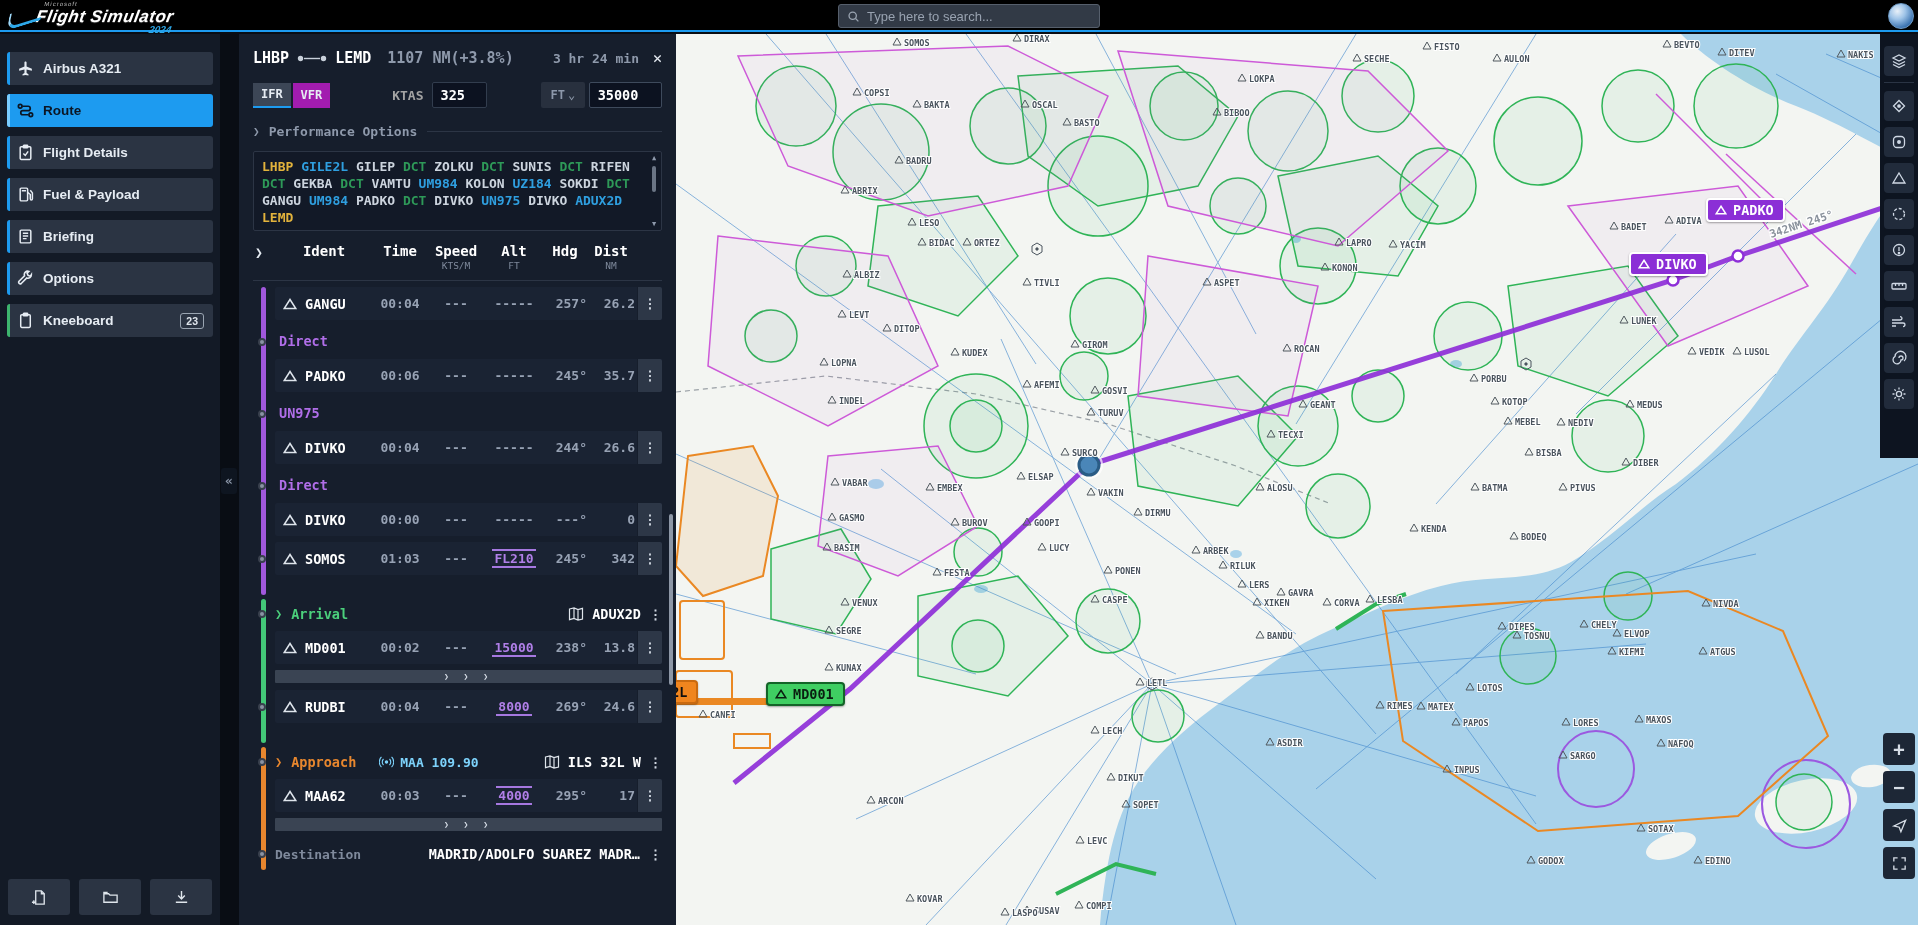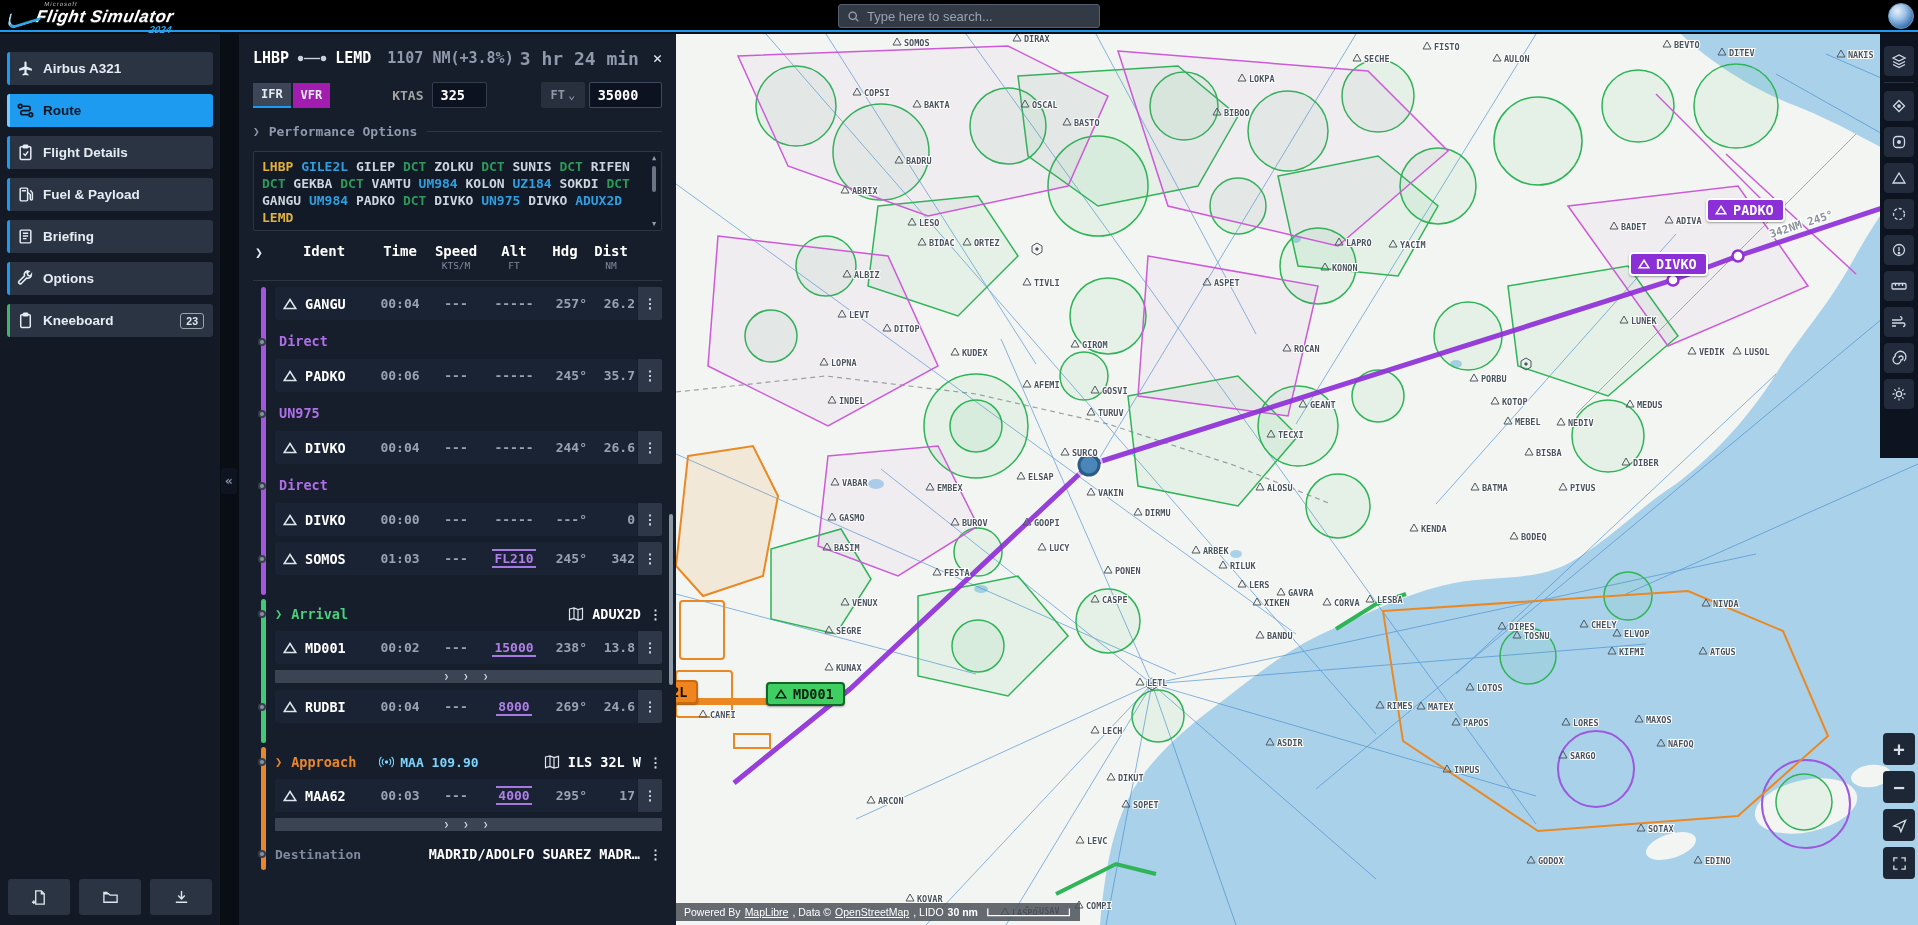--- a/index.html
+++ b/index.html
@@ -35,21 +35,21 @@
   .side-footer .fbtn svg { width:17px; height:17px; }
 
   .collapse-tab { position:absolute; left:221px; top:468px; width:16px; height:26px; background:#0e1520; border-radius:3px; color:#8e99ab; font-weight:bold; font-size:13px; line-height:25px; text-align:center; z-index:12; cursor:pointer; }
 
   
   .panel { position:absolute; left:239px; top:34px; width:437px; height:891px; background:#161e2c; padding:12px 14px; z-index:10; }
   .p-header { display:flex; align-items:center; height:24px; margin-bottom:12px; }
   .p-header .apt { font-size:15px; font-weight:bold; color:#fff; }
   .p-header .od-icon { margin:0 8px; display:flex; color:#c8d0da; }
   .p-header .dist { margin-left:16px; font-size:15px; font-weight:bold; color:#8e99ab; }
-  .p-header .dur { margin-left:auto; font-size:18px; font-weight:bold; color:#8e99ab; }
+  .p-header .dur { margin-left:auto; font-size:13px; font-weight:bold; color:#8e99ab; }
   .p-header .close { margin-left:14px; color:#e6ecf3; font-size:15px; font-weight:bold; cursor:pointer; }
 
   .p-controls { display:flex; align-items:center; height:26px; margin-bottom:16px; }
   .seg-btn { width:38px; height:25px; display:flex; align-items:center; justify-content:center; font-size:12px; font-weight:bold; color:#e6ecf3; cursor:pointer; }
   .seg-btn.ifr { background:#3c4656; border-bottom:2px solid #1d9bf0; }
   .seg-btn.vfr { background:#a21caf; margin-left:2px; }
   .ktas-label { margin-left:62px; font-size:13px; font-weight:bold; color:#a3a3a3; }
   .num-input { height:26px; background:#0c1220; border:1px solid #323d4e; border-radius:2px; color:#fff; font-size:13.5px; font-weight:bold; display:flex; align-items:center; padding:0 8px; }
   .ktas-input { width:56px; margin-left:8px; }
   .ft-select { margin-left:54px; width:44px; height:26px; background:#28303e; border-radius:2px; color:#8e99ab; font-size:12px; font-weight:bold; display:flex; align-items:center; justify-content:center; gap:3px; cursor:pointer; }
@@ -867,31 +867,20 @@
             <path d="M7 1.5 12.8 10.5H1.2Z"></path>
           </svg>
         </span>
         <span>MD001</span>
       </div>
       <div class="map-badge orange" style="left: -22px; top: 646px;">
         <span>32L</span>
       </div>
     </div>
 
-  <div class="attrib">
-    <span>Powered By</span>
-    <u>MapLibre</u>
-    <span>, Data ©</span>
-    <u>OpenStreetMap</u>
-    <span>, LIDO</span>
-    <span style="font-weight:bold">30 nm</span>
-    <svg width="96" height="11" viewBox="0 0 96 11">
-        <path d="M2,1 V9 H93 V1" fill="none" stroke="#fff" stroke-width="1.4"></path>
-      </svg>
-  </div>
 </div>
 
 <div class="tool-strip" id="tool-strip">
     <div class="tbtn">
       <svg viewBox="0 0 18 18" fill="none" stroke="currentColor" stroke-width="1.3">
         <path d="M3 6 9 3l6 3-6 3zM3 9.5 9 12.5l6-3M3 12.5 9 15.5l6-3"></path>
       </svg>
     </div>
     <div class="tdiv"></div>
     <div class="tbtn">

